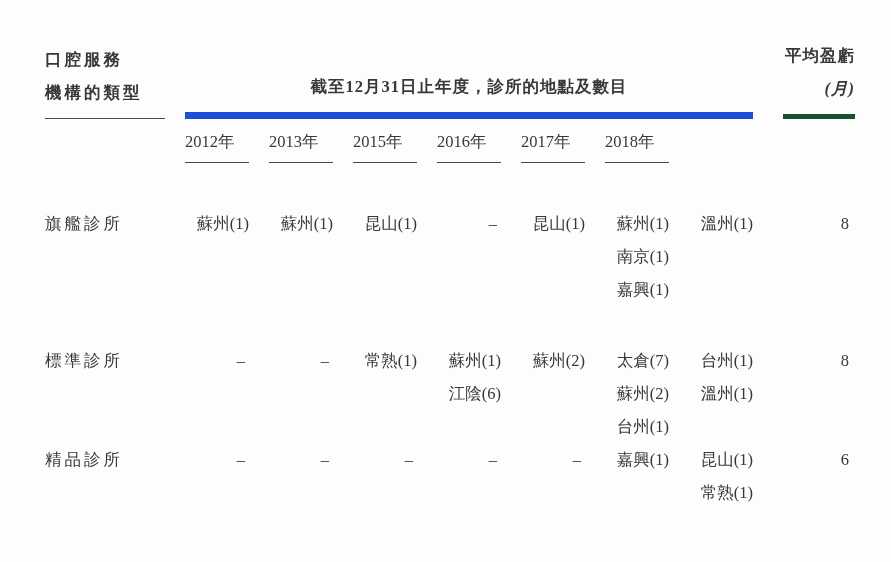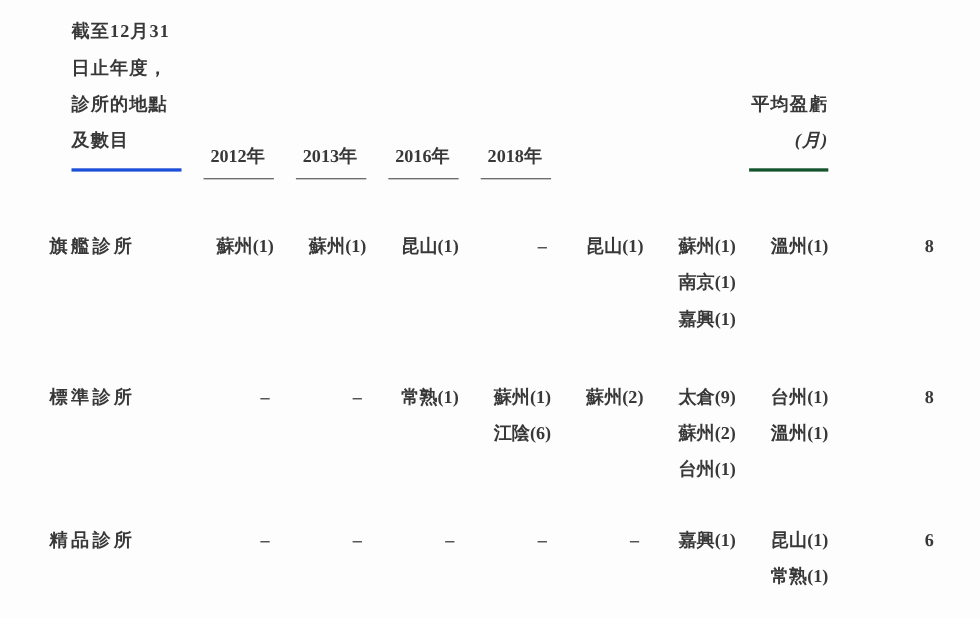--- a/index.html
+++ b/index.html
@@ -21,78 +21,88 @@
   .hdr-band { height: 107px; }
   .hdr-band .hcell {
     display: flex; flex-direction: column; justify-content: flex-end;
     font-weight: 700; line-height: 33px;
   }
   .row-hdr {
     border-bottom: 1px solid #4a4a4a;
     letter-spacing: 3px; padding-bottom: 9px;
   }
   .span-hdr-inner {
-    margin-left: 20px; border-bottom: 3px solid #1d4ed8;
-    letter-spacing: 1px; padding-bottom: 9px;
+    margin-left: 20px; border-bottom: 7px solid #1d4ed8;
+    text-align: center; letter-spacing: 1px; padding-bottom: 9px;
   }
   .right-hdr-inner {
-    width: 72px; margin-left: auto; border-bottom: 3px solid #14532d;
+    width: 72px; margin-left: auto; border-bottom: 5px solid #14532d;
     text-align: right; letter-spacing: 1px; padding-bottom: 9px;
     display: flex; flex-direction: column;
   }
   .italic { font-style: italic; }
 
   
   .years-row { height: 44px; }
   .years-row .ycell { display: flex; flex-direction: column; justify-content: flex-end; align-items: flex-end; }
   .year-underline {
     display: inline-block; min-width: 64px; box-sizing: border-box;
-    text-align: center; font-weight: 700; line-height: 33px;
+    text-align: left; font-weight: 400; line-height: 33px;
     padding-bottom: 4px; padding-right: 2px;
     border-bottom: 1px solid #4a4a4a;
   }
 
   
   .data-row { line-height: 33px; }
-  .data-row .cell { display: flex; flex-direction: column; align-items: flex-end; text-align: right; font-weight: bold; }
+  .data-row .cell { display: flex; flex-direction: column; align-items: flex-end; text-align: right; }
   .data-row .label-cell { align-items: flex-start; text-align: left; letter-spacing: 3px; }
   .data-row .num-cell span { padding-right: 6px; }
   .dash { padding-right: 4px; }
   .row-flagship { margin-top: 44px; }
   .row-standard { margin-top: 38px; }
-  .row-boutique { margin-top: 31px; }
+  .row-boutique { }
 </style>
 </head>
 <body>
 
 <div class="page">
   <div class="tbl">
 
     <div class="grid3 hdr-band">
+      <div class="hcell row-hdr">
+        <span>口腔服務</span>
+        <span>機構的類型</span>
+      </div>
       <div class="hcell">
         <div class="span-hdr-inner">截至12月31日止年度，診所的地點及數目</div>
       </div>
       <div class="hcell">
         <div class="right-hdr-inner">
           <span>平均盈虧</span>
           <span class="italic">(月)</span>
         </div>
       </div>
     </div>
 
     <div class="grid9 years-row">
       <div class="ycell"></div>
       <div class="ycell">
           <span class="year-underline">2012年</span>
         </div>
       <div class="ycell">
           <span class="year-underline">2013年</span>
         </div>
       <div class="ycell">
+          <span class="year-underline">2015年</span>
+        </div>
+      <div class="ycell">
           <span class="year-underline">2016年</span>
+        </div>
+      <div class="ycell">
+          <span class="year-underline">2017年</span>
         </div>
       <div class="ycell">
           <span class="year-underline">2018年</span>
         </div>
       <div class="ycell"></div>
     </div>
 
     <div class="grid9 data-row row-flagship">
       <div class="cell label-cell">
           <span>旗艦診所</span>
@@ -139,21 +149,21 @@
           <span>常熟(1)</span>
         </div>
       <div class="cell">
         <span>蘇州(1)</span>
         <span>江陰(6)</span>
       </div>
       <div class="cell">
         <span>蘇州(2)</span>
       </div>
       <div class="cell">
-        <span>太倉(9)</span>
+        <span>太倉(7)</span>
         <span>蘇州(2)</span>
         <span>台州(1)</span>
       </div>
       <div class="cell">
         <span>台州(1)</span>
         <span>溫州(1)</span>
       </div>
       <div class="cell num-cell">
           <span>8</span>
         </div>

